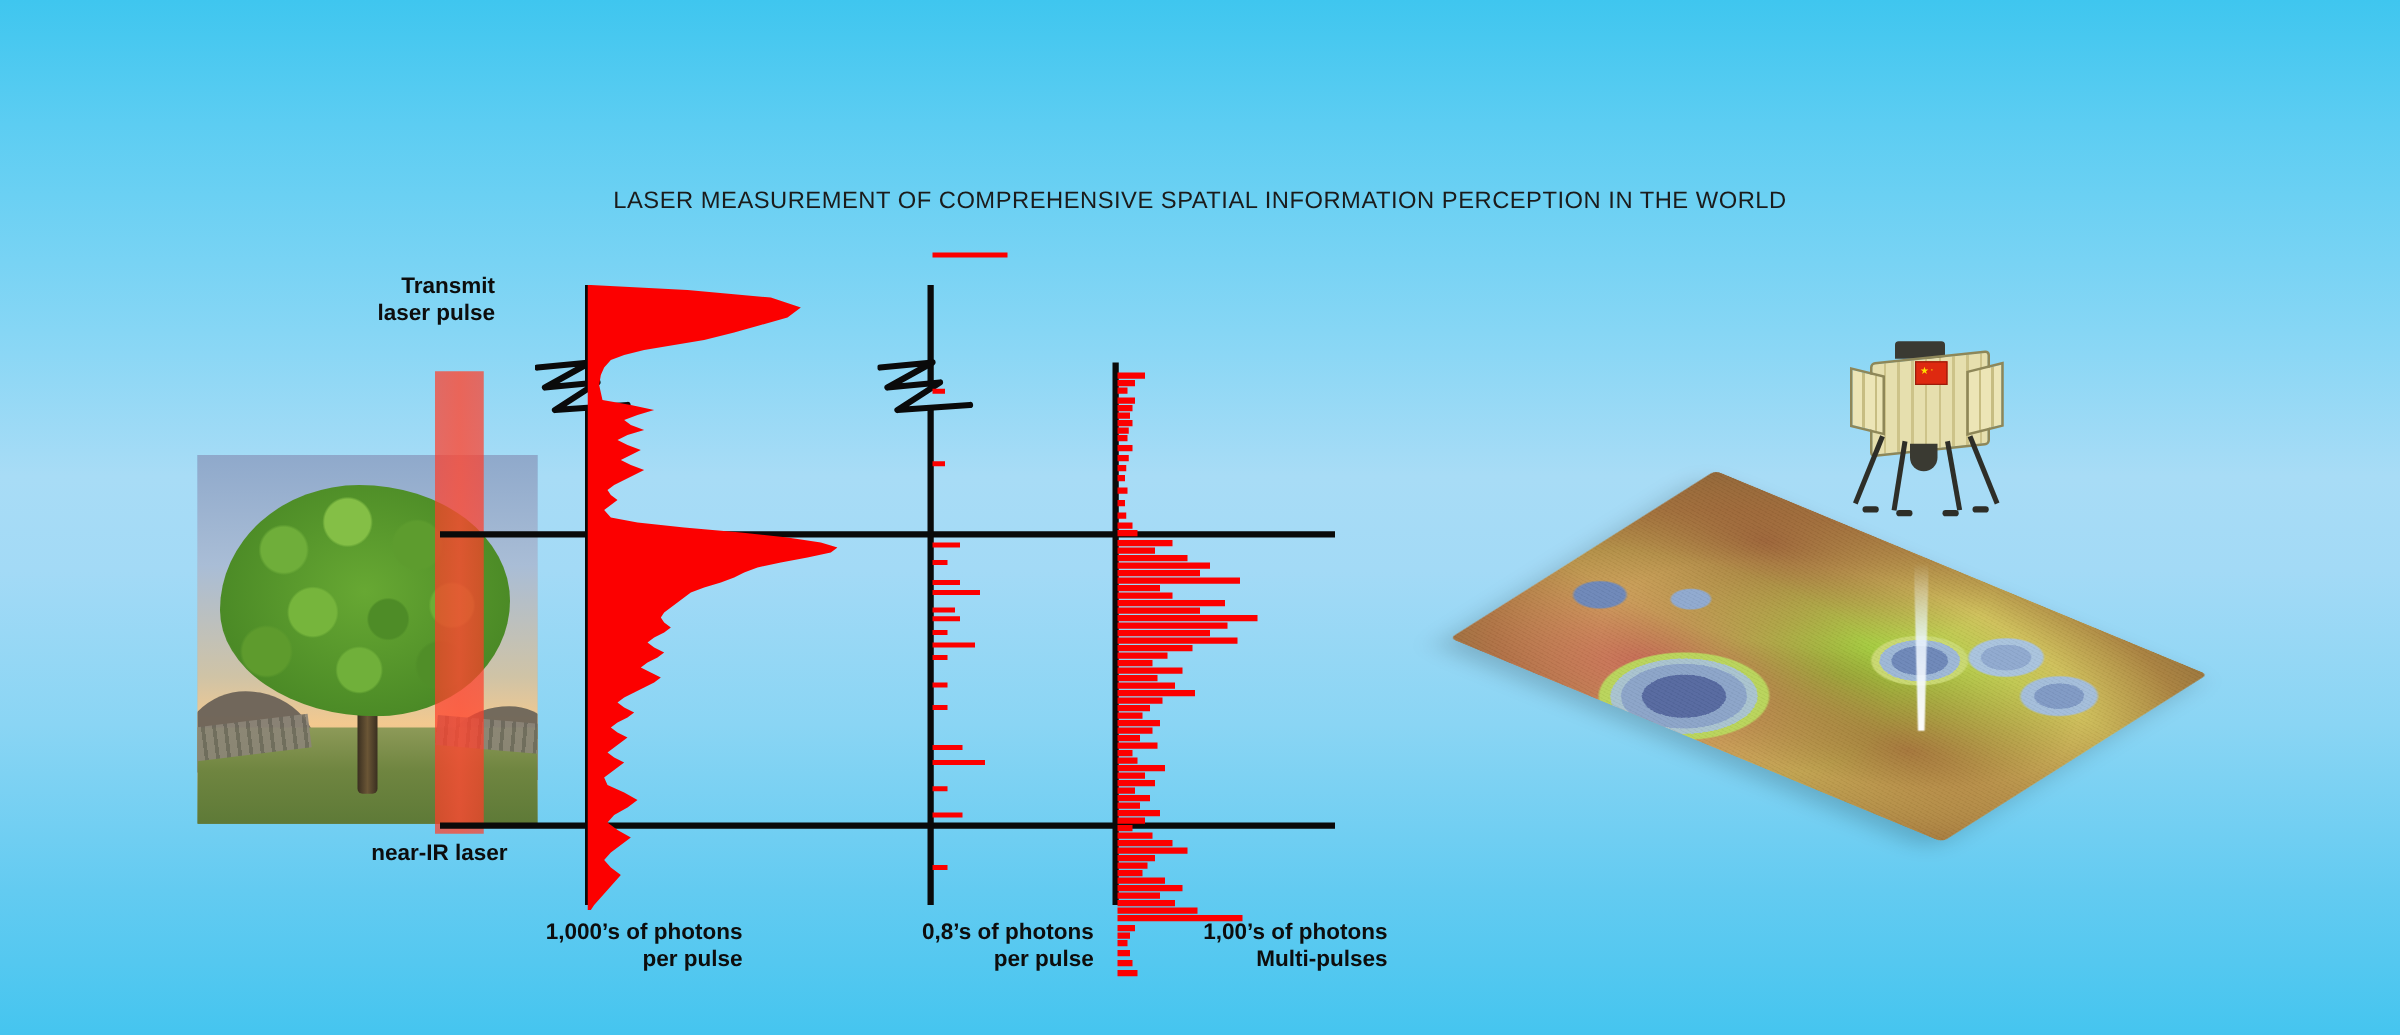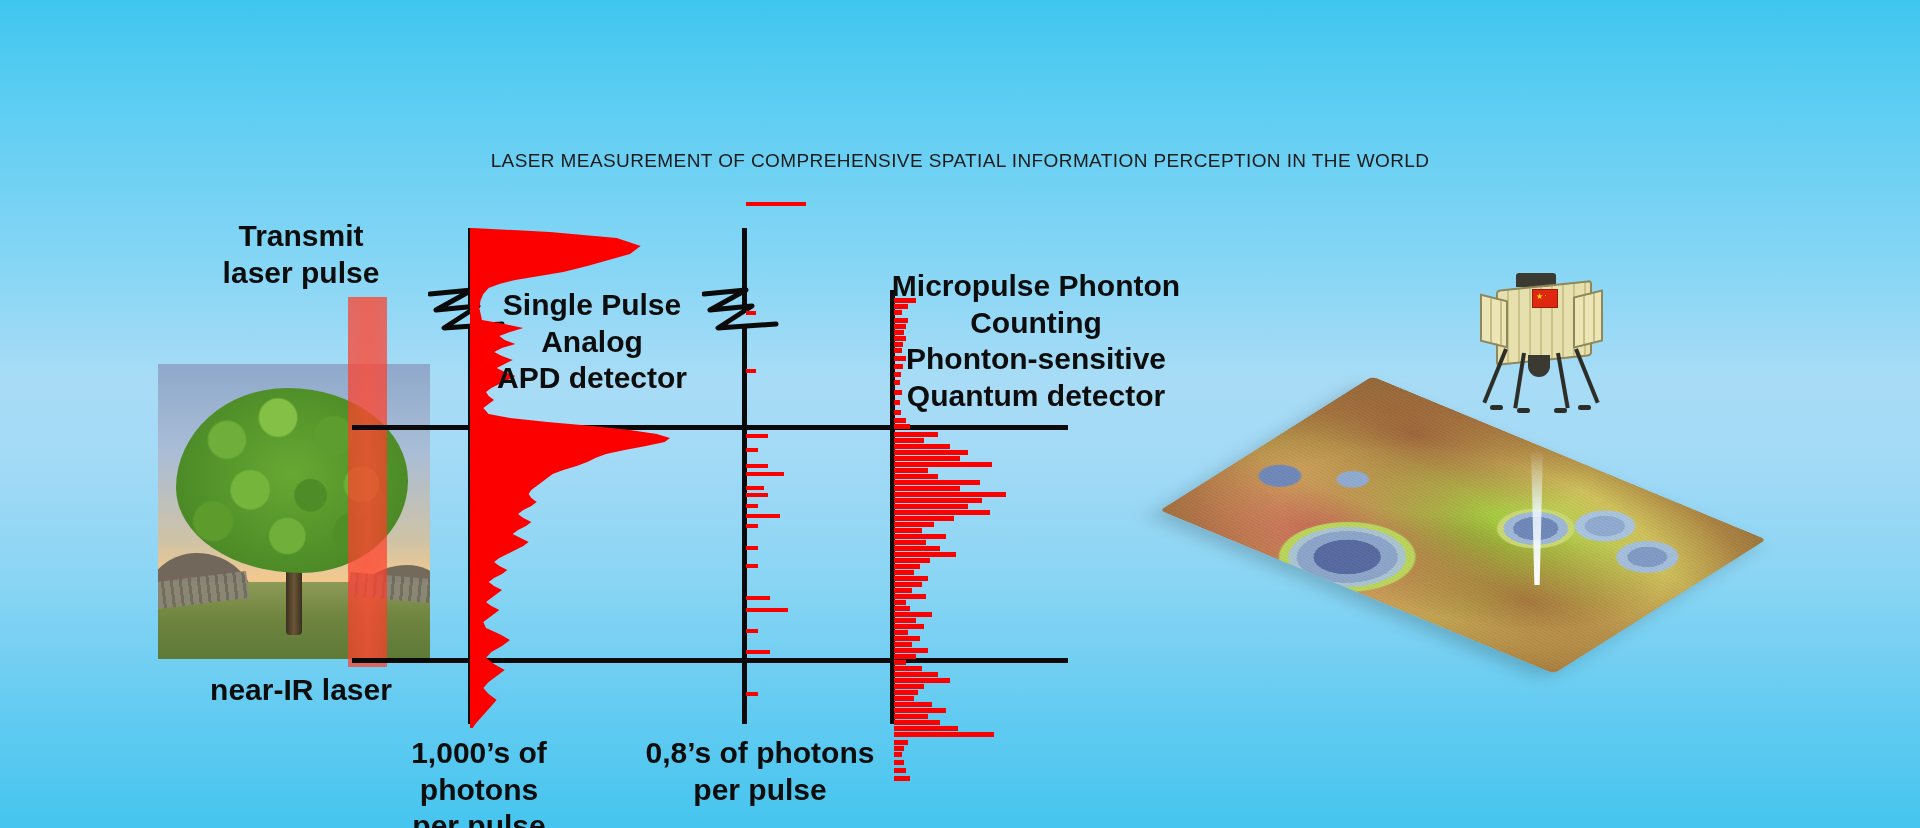--- a/index.html
+++ b/index.html
@@ -23,21 +23,21 @@
   .title-en {
     position:absolute; left:0; right:0; top:150px;
     text-align:center; color:#1b1b1b;
     font-size:19px; font-weight:400; letter-spacing:0.4px;
     font-family:"Liberation Sans", sans-serif;
   }
 
   
   .lbl {
     position:absolute; color:#0d0d0d; font-weight:700;
-    font-size:30px; line-height:1.22; text-align:center;
+    font-size:18px; line-height:1.22; text-align:right;
     font-family:"Liberation Sans", sans-serif;
     white-space:pre-line;
   }
 
   
   .photo {
     position:absolute; left:158px; top:364px; width:272px; height:295px;
     overflow:hidden;
     background: linear-gradient(to bottom, #7f9dc4 0%, #9fb6d2 26%,
        #cbb89a 62%, #f0c58e 74%, #b9a882 84%, #6d7f4e 100%);
@@ -172,22 +172,20 @@
 
   <div class="vaxis" style="left:468px; top:228px; height:80px;"></div>
   <div class="vaxis" style="left:468px; top:326px; height:398px;"></div>
   <svg class="brk" style="left:428px; top:286px;" width="78" height="46" viewBox="0 0 78 46">
     <polyline points="2,8 44,4 8,24 50,20 16,42 74,38" fill="none" stroke="#0a0a0a" stroke-width="5" stroke-linejoin="round" stroke-linecap="round"></polyline>
   </svg>
   <svg class="wave" style="left:470px; top:228px;" width="200" height="500" viewBox="0 0 200 500" preserveAspectRatio="none" id="wave1">
       <path d="M 0 0 L 2.67 0.00 L 80.00 4.00 L 146.67 10.00 L 170.67 18.00 L 160.00 26.00 L 138.67 32.00 L 117.33 38.00 L 93.33 44.00 L 69.33 48.00 L 45.33 52.00 L 29.33 56.00 L 18.67 60.00 L 13.33 66.00 L 10.67 72.00 L 9.33 80.00 L 12.00 92.00 L 34.67 96.00 L 53.33 100.00 L 40.00 104.00 L 29.33 108.00 L 34.67 112.00 L 45.33 116.00 L 32.00 120.00 L 24.00 124.00 L 32.00 128.00 L 42.67 132.00 L 34.67 136.00 L 26.67 140.00 L 34.67 144.00 L 45.33 148.00 L 37.33 152.00 L 29.33 156.00 L 21.33 160.00 L 16.00 164.00 L 18.67 168.00 L 24.00 172.00 L 18.67 176.00 L 13.33 180.00 L 18.67 186.00 L 40.00 190.00 L 77.33 194.00 L 122.67 198.00 L 160.00 202.00 L 186.67 206.00 L 200.00 210.00 L 194.67 214.00 L 176.00 218.00 L 154.67 222.00 L 136.00 226.00 L 125.33 230.00 L 117.33 234.00 L 106.67 238.00 L 93.33 242.00 L 82.67 246.00 L 77.33 250.00 L 72.00 254.00 L 66.67 258.00 L 61.33 262.00 L 58.67 266.00 L 61.33 270.00 L 66.67 274.00 L 61.33 278.00 L 53.33 282.00 L 48.00 286.00 L 53.33 290.00 L 61.33 294.00 L 56.00 298.00 L 48.00 302.00 L 42.67 306.00 L 50.67 310.00 L 58.67 314.00 L 53.33 318.00 L 45.33 322.00 L 37.33 326.00 L 29.33 330.00 L 24.00 334.00 L 29.33 338.00 L 37.33 342.00 L 32.00 346.00 L 24.00 350.00 L 18.67 354.00 L 24.00 358.00 L 32.00 362.00 L 26.67 366.00 L 21.33 370.00 L 16.00 374.00 L 21.33 378.00 L 29.33 382.00 L 24.00 386.00 L 18.67 390.00 L 13.33 394.00 L 16.00 400.00 L 29.33 406.00 L 40.00 412.00 L 32.00 418.00 L 21.33 424.00 L 16.00 430.00 L 24.00 436.00 L 34.67 442.00 L 26.67 448.00 L 18.67 454.00 L 13.33 460.00 L 18.67 466.00 L 26.67 472.00 L 21.33 478.00 L 16.00 484.00 L 10.67 490.00 L 5.33 496.00 L 2.67 500.00 L 0 500 Z" fill="#fc0000"></path>
     </svg>
 
-  <div class="lbl" style="left:472px; top:287px; width:240px;">Single Pulse Analog
-APD detector</div>
   <div class="lbl" style="left:364px; top:735px; width:230px;">1,000’s of photons
 per pulse</div>
 
   <div class="vaxis" style="left:742px; top:228px; height:80px;"></div>
   <div class="vaxis" style="left:742px; top:326px; height:398px;"></div>
   <svg class="brk" style="left:702px; top:286px;" width="78" height="46" viewBox="0 0 78 46">
     <polyline points="2,8 44,4 8,24 50,20 16,42 74,38" fill="none" stroke="#0a0a0a" stroke-width="5" stroke-linejoin="round" stroke-linecap="round"></polyline>
   </svg>
   <div id="bars2">
       <div class="bar" style="left: 746px; top: 202px; width: 60px; background: rgb(252, 0, 0);"></div>
@@ -286,22 +284,22 @@
       <div class="bar" style="left: 894px; top: 726px; width: 64px; height: 5px; background: rgb(252, 0, 0);"></div>
       <div class="bar" style="left: 894px; top: 732px; width: 100px; height: 5px; background: rgb(252, 0, 0);"></div>
       <div class="bar" style="left: 894px; top: 740px; width: 14px; height: 5px; background: rgb(252, 0, 0);"></div>
       <div class="bar" style="left: 894px; top: 746px; width: 10px; height: 5px; background: rgb(252, 0, 0);"></div>
       <div class="bar" style="left: 894px; top: 752px; width: 8px; height: 5px; background: rgb(252, 0, 0);"></div>
       <div class="bar" style="left: 894px; top: 760px; width: 10px; height: 5px; background: rgb(252, 0, 0);"></div>
       <div class="bar" style="left: 894px; top: 768px; width: 12px; height: 5px; background: rgb(252, 0, 0);"></div>
       <div class="bar" style="left: 894px; top: 776px; width: 16px; height: 5px; background: rgb(252, 0, 0);"></div>
     </div>
 
-  <div class="lbl" style="left:836px; top:268px; width:400px;">Micropulse Phonton Counting
-Phonton-sensitive Quantum detector</div>
+  <div class="lbl" style="left:880px; top:735px; width:230px;">1,00’s of photons
+Multi-pulses</div>
 
   <div class="scene">
     <div class="terrain">
       <div class="terrain-tex"></div>
     </div>
     <div class="beam"></div>
     <div class="lander">
       <div class="mast"></div>
       <div class="body"></div>
       <div class="panel-l"></div>

